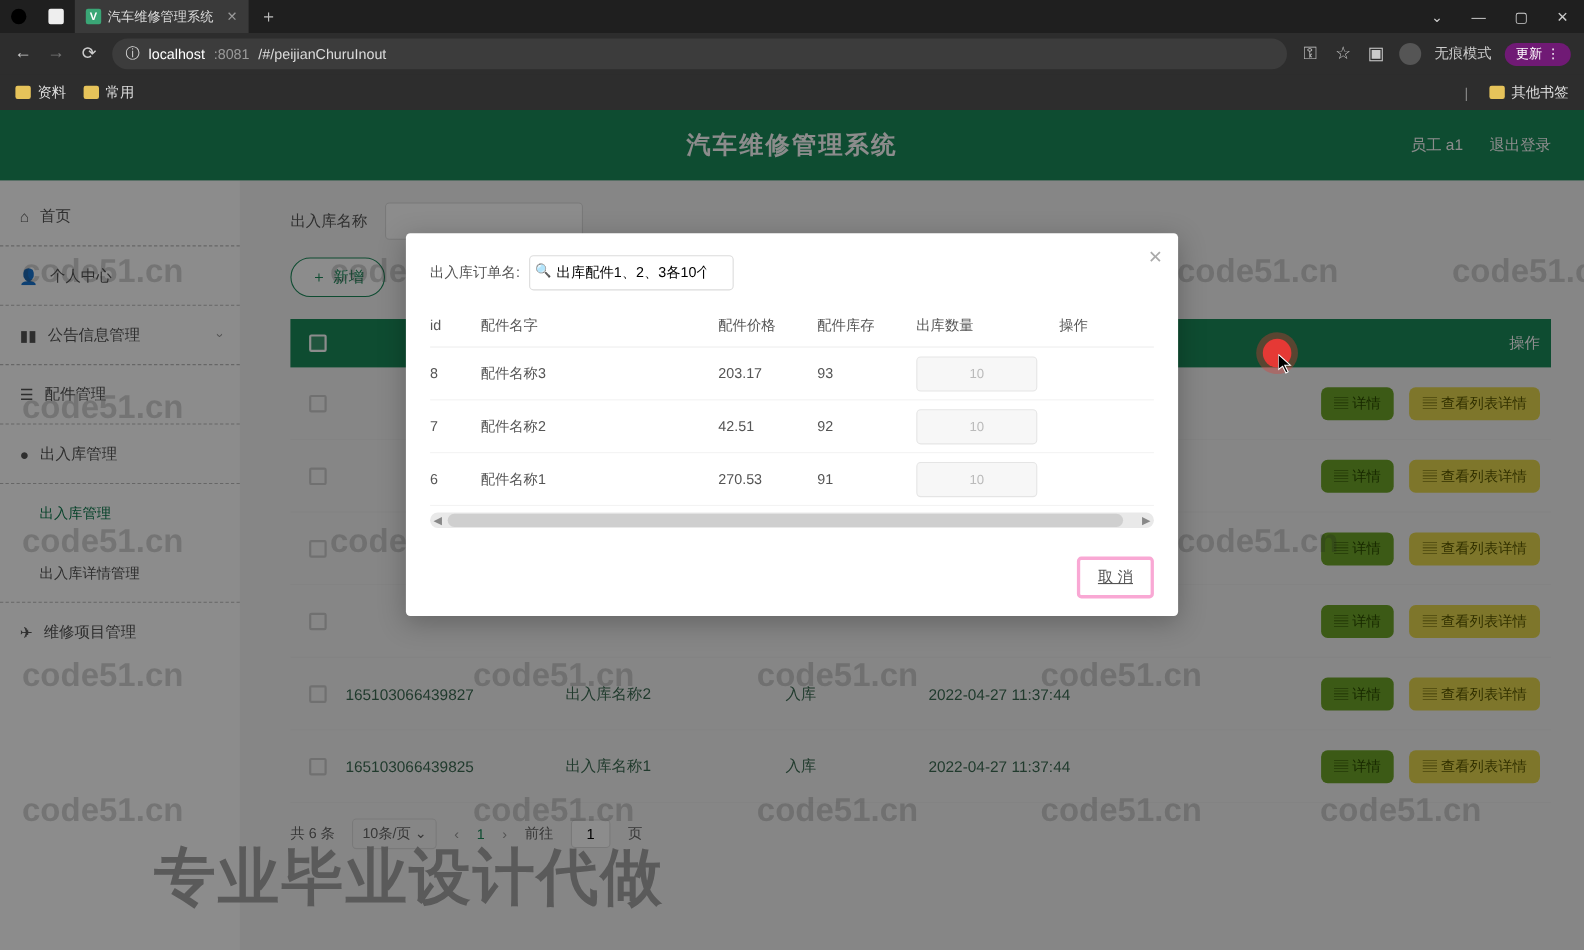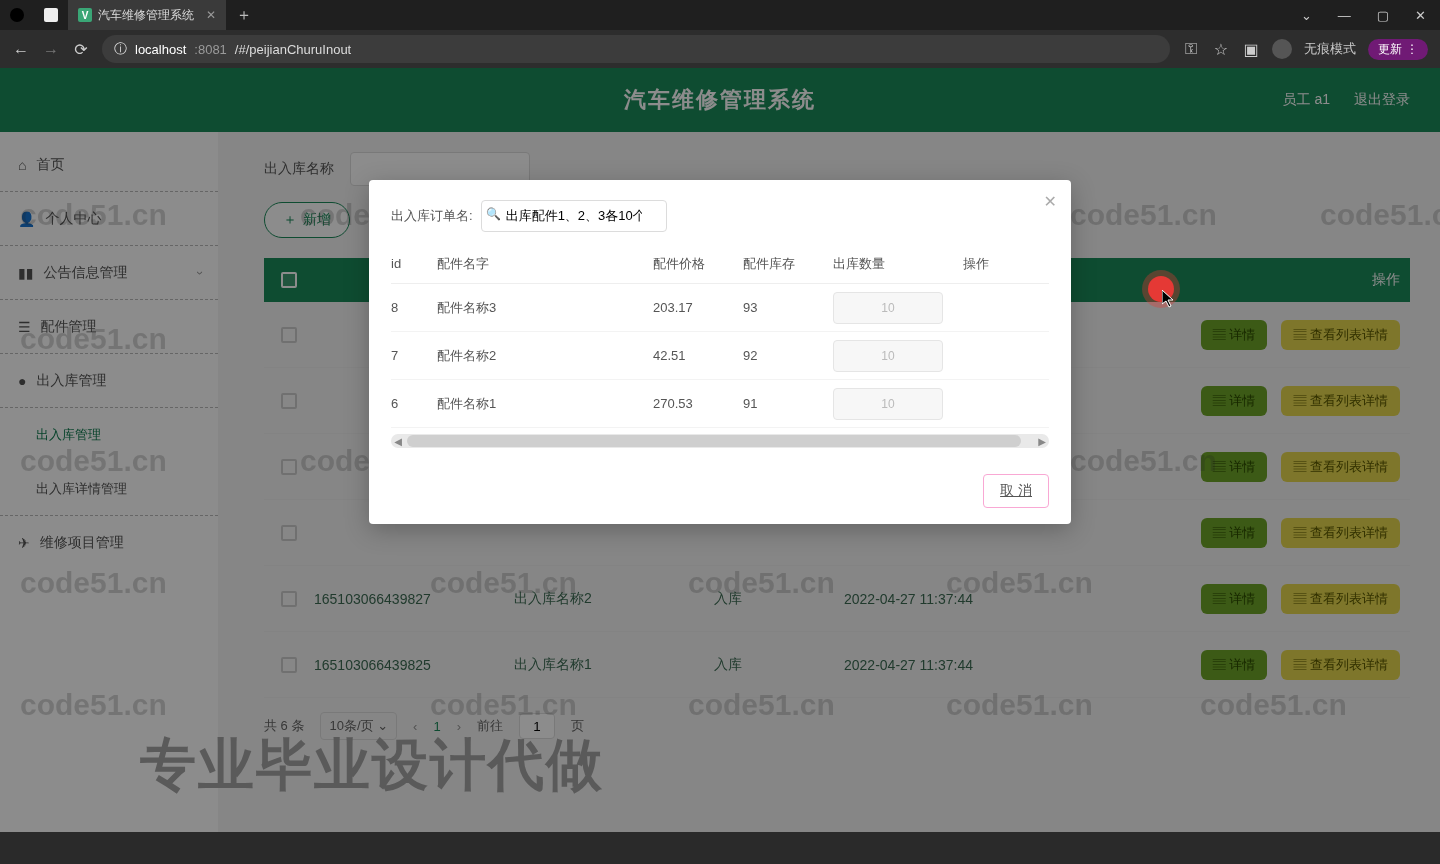--- a/index.html
+++ b/index.html
@@ -82,21 +82,21 @@
 .mc-price{ width:90px; }
 .mc-stock{ width:90px; }
 .mc-qty{ width:130px; }
 .mc-ops{ flex:1; }
 .mtbl-row{ display:flex; align-items:center; height:48px; font-size:13px; color:#555; border-bottom:1px solid #f3f3f3; }
 .qty-inp{ width:110px; height:32px; border:1px solid #e5e5e5; background:#f7f7f7; border-radius:4px; text-align:center; font-size:12px; color:#bbb; }
 .scroll-track{ height:14px; background:#e9e9e9; border-radius:7px; position:relative; display:flex; align-items:center; margin-top:6px; }
 .scroll-arrow{ width:14px; text-align:center; color:#888; font-size:10px; }
 .scroll-thumb{ position:absolute; left:16px; right:28px; top:1px; bottom:1px; background:#cfcfcf; border-radius:6px; }
 .dialog-foot{ display:flex; justify-content:flex-end; margin-top:26px; }
-.btn-cancel{ border:1px solid #f9a8d4; background:#fff; color:#555; font-size:14px; padding:7px 16px; border-radius:4px; cursor:pointer;text-decoration:underline; }
+.btn-cancel{ border:3px solid #f9a8d4; background:#fff; color:#555; font-size:14px; padding:7px 16px; border-radius:4px; cursor:pointer;text-decoration:underline; }
 .cursor-dot{ position:absolute; width:26px; height:26px; border-radius:50%; background:#e53935; box-shadow:0 0 0 6px rgba(229,57,53,.35); }
 .cursor-ptr{ position:absolute; transform:translate(14px,14px); }
 .incog-ico{ width:20px;height:20px;border-radius:50%;background:#555;display:inline-block; }
 svg { display:block; }
 </style>
 </head>
 <body>
 
 <div class="browser-chrome">
   <div class="tab-bar">
@@ -131,20 +131,31 @@
     </div>
     <span class="nav-ico">⚿</span>
     <span class="nav-ico">☆</span>
     <span class="nav-ico">▣</span>
     <span class="incog-ico"></span>
     <span style="font-size:13px">无痕模式</span>
     <span class="update-pill">
         <span>更新</span>
         <span>⋮</span>
       </span>
+  </div>
+  <div class="bm-bar">
+    <div class="bm-item">
+        <span class="bm-folder"></span>
+        <span>资料</span>
+      </div>
+    <div class="bm-item">
+        <span class="bm-folder"></span>
+        <span>常用</span>
+      </div>
+    <div class="bm-item bm-right"><span style="color:#888">|</span>&nbsp;&nbsp;<span class="bm-folder"></span><span>其他书签</span></div>
   </div>
 </div>
 
 <div class="app">
   <div class="header">
     <div class="header-title">汽车维修管理系统</div>
     <div class="header-right">
       <span>员工 a1</span>
       <span>退出登录</span>
     </div>

